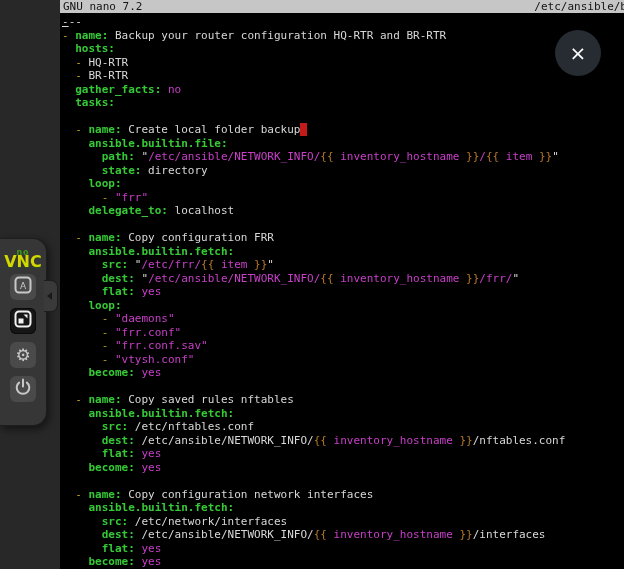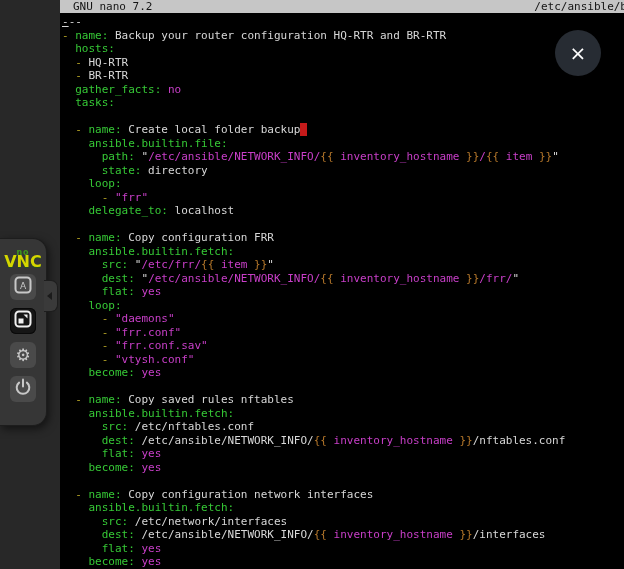--- a/index.html
+++ b/index.html
@@ -5,28 +5,28 @@
   * { margin:0; padding:0; box-sizing:border-box; }
   html,body { width:624px; height:569px; background:#282828; overflow:hidden;
               font-family:"Liberation Sans", sans-serif; }
   .screen { position:relative; width:624px; height:569px; background:#282828; overflow:hidden; }
 
   
   .terminal { position:absolute; left:60px; top:0; width:564px; height:569px; background:#000; }
   .titlebar { position:absolute; left:0; top:0; width:100%; height:13px; background:#c6c6c6;
               color:#141414; font:bold 11px/13px "DejaVu Sans Mono", monospace;
               display:flex; justify-content:space-between; overflow:hidden; white-space:nowrap; }
-  .titlebar .tl { padding-left:13px; font-weight:normal; }
+  .titlebar .tl { padding-left:3px; font-weight:normal; }
   .titlebar .tr { padding-right:0; margin-right:-3px; font-weight:normal; }
   .content { position:absolute; left:0; top:13px; width:100%; height:556px; overflow:hidden;
              padding:2px 0 0 2px; font:11px/13.5px "DejaVu Sans Mono", monospace;
              color:#d8d8d8; white-space:pre; }
   .line { height:13.5px; }
   .c-w { color:#d8d8d8; }
-  .c-g { color:#36c936; }
+  .c-g { color:#36c936;font-weight:bold; }
   .c-m { color:#c93fc9; }
   .c-y { color:#b3a225; }
   .c-o { color:#b5772a; }
   .c-u { color:#d8d8d8; text-decoration:underline; }
   .c-r { background:#c51a1a; color:#c51a1a; }
 
   
   .close-btn { position:absolute; left:555px; top:30px; width:46px; height:46px; border-radius:50%;
                background:#272c33; color:#fff; display:flex; align-items:center; justify-content:center;
                font:20px "DejaVu Sans", sans-serif; cursor:pointer; }

